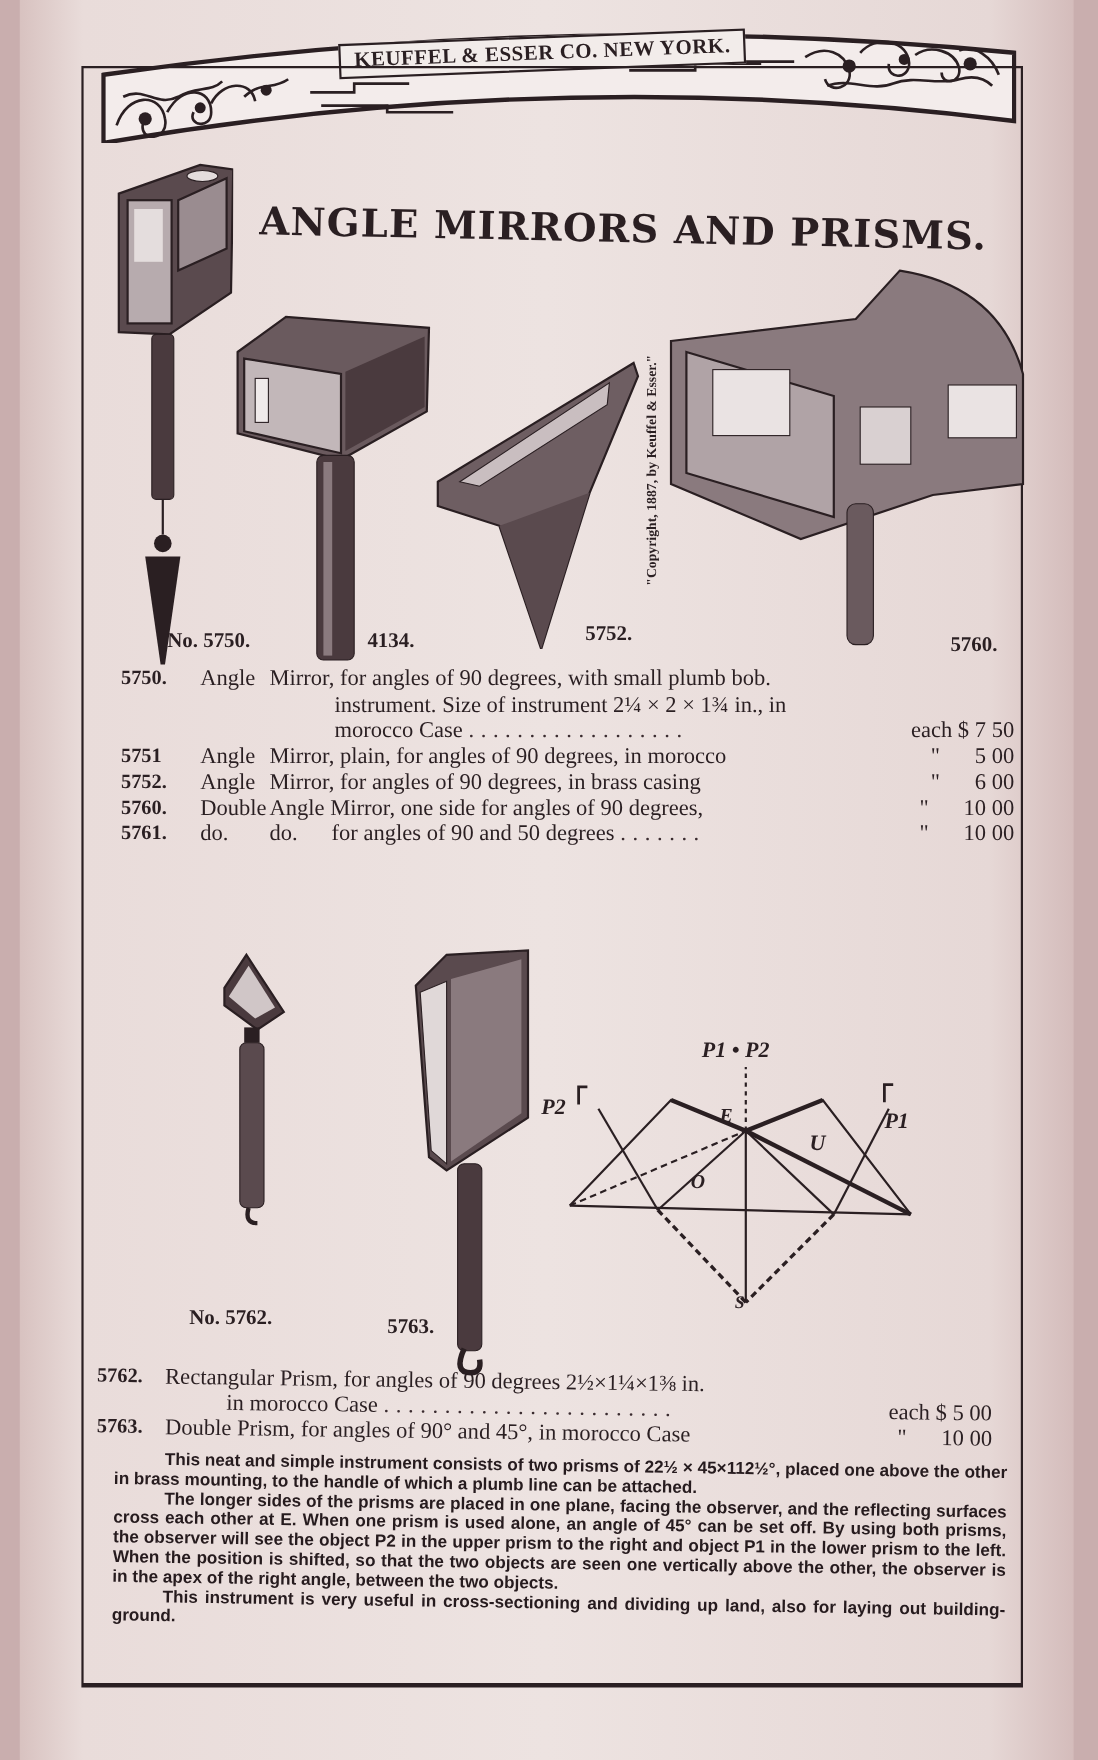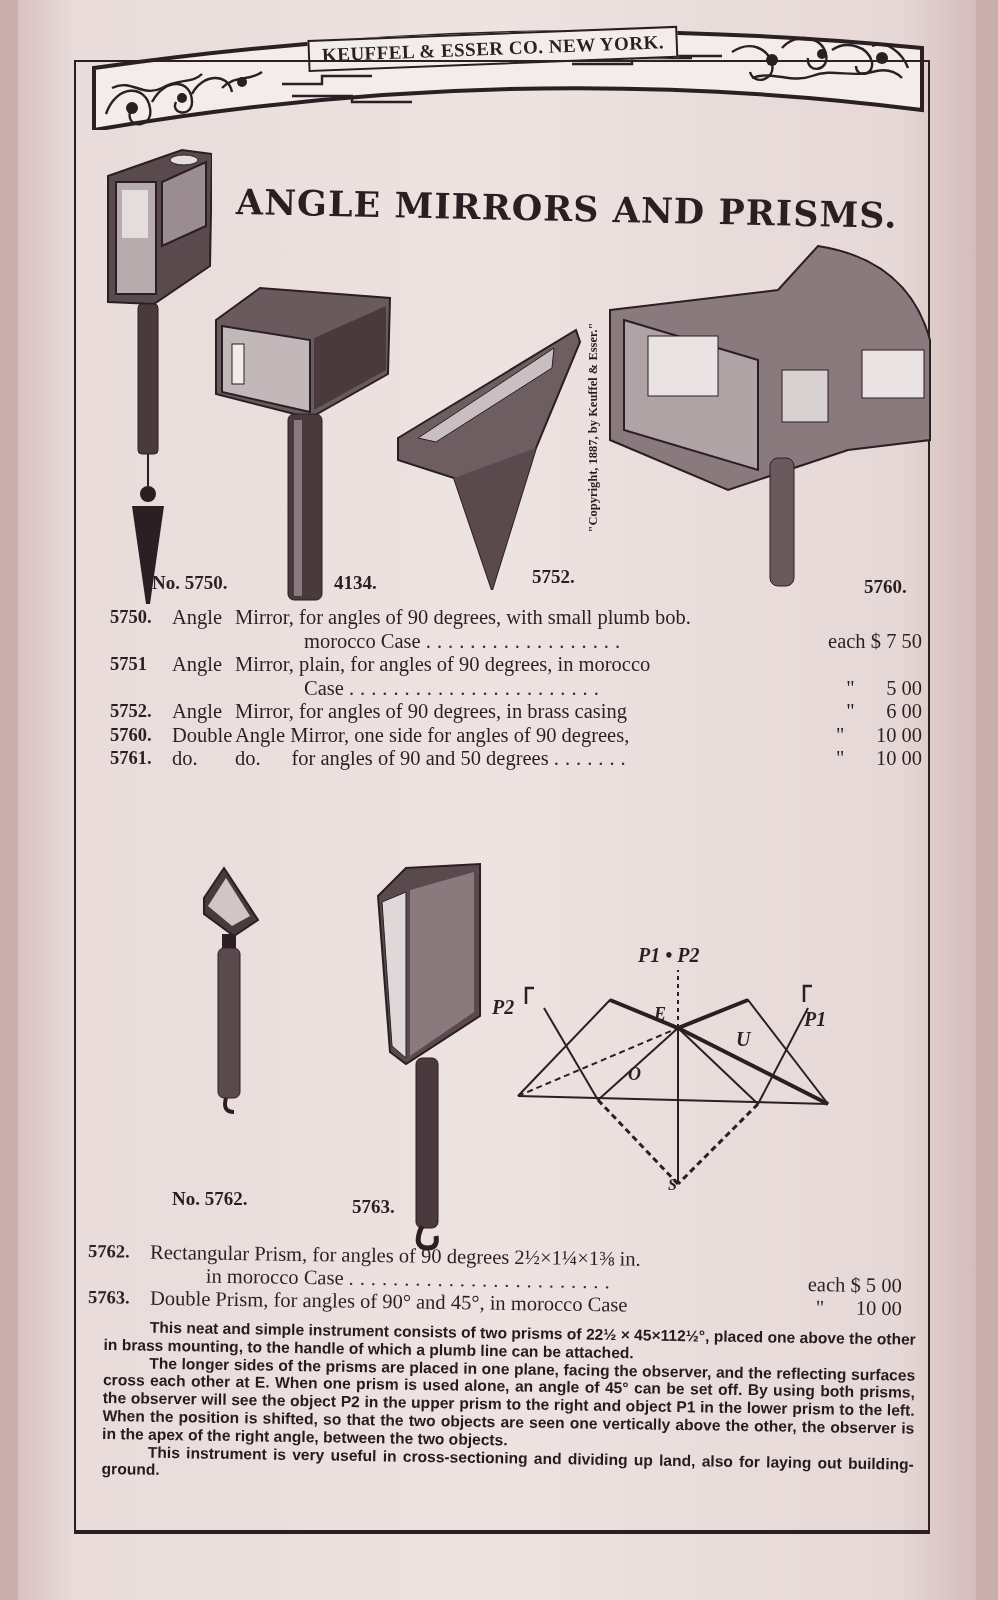--- a/index.html
+++ b/index.html
@@ -20,21 +20,21 @@
   .fig svg{width:100%;height:100%;}
   .caption{position:absolute;font-family:"Liberation Serif",serif;font-weight:bold;font-size:19px;white-space:nowrap;}
   .copyright{position:absolute;left:565px;top:290px;width:20px;height:280px;}
   .copyright span{position:absolute;left:-130px;top:130px;width:280px;transform:rotate(-90deg);
     font-family:"Liberation Serif",serif;font-weight:bold;font-size:12.5px;white-space:nowrap;text-align:center;}
   .catalog{position:absolute;left:92px;top:606px;width:812px;font-family:"Liberation Serif",serif;
     font-size:20.5px;line-height:23.5px;}
   .row{position:relative;display:flex;}
   .num{width:62px;flex:none;font-weight:bold;font-size:18.5px;}
   .desc{flex:1;padding-right:108px;position:relative;}
-  .desc .lead{display:inline-block;width:63px;}
+  .desc .lead{display:inline-block;width:63px;margin-left:10px;}
   .desc .cont{padding-left:132px;display:block;}
   .price{position:absolute;right:0;bottom:0;width:110px;text-align:right;white-space:nowrap;}
   .price .ditto{display:inline-block;width:40px;text-align:left;}
   .dots{letter-spacing:6px;color:#3a2b2f;}
   .catalog2{position:absolute;left:70px;top:1240px;width:814px;font-family:"Liberation Serif",serif;font-size:20.5px;line-height:23px;}
   .para{position:absolute;left:86px;top:1318px;width:812px;font-family:"Liberation Sans",sans-serif;font-weight:bold;
     font-size:15.6px;line-height:17.8px;text-align:justify;transform:rotate(0.9deg);transform-origin:left top;color:#261b1e;}
   .para p{margin:0;}
   .para .indent{text-indent:46px;}
 </style>
@@ -119,29 +119,29 @@
       <rect x="162" y="218" width="24" height="128" rx="8" fill="#6a5a5e" stroke="#2a1f22"></rect>
     </svg>
   </div>
   <div class="caption" style="left:846px;top:576px;">5760.</div>
 
   <div class="catalog">
     <div class="row">
       <span class="num">5750.</span>
       <div class="desc">
         <span class="lead">Angle</span><span>Mirror, for angles of 90 degrees, with small plumb bob.</span>
+        <span class="cont">instrument.  Size of instrument 2¼ × 2 × 1¾ in., in</span>
         <span class="cont"><span>morocco Case</span> <span class="dots">..................</span></span>
       </div>
       <div class="price"><span>each $</span> <span>7 50</span></div>
     </div>
     <div class="row">
       <span class="num">5751</span>
       <div class="desc">
         <span class="lead">Angle</span><span>Mirror, plain, for angles of 90 degrees, in morocco</span>
-        <span class="cont"><span>Case</span> <span class="dots">.......................</span></span>
       </div>
       <div class="price"><span class="ditto">"</span><span>5 00</span></div>
     </div>
     <div class="row">
       <span class="num">5752.</span>
       <div class="desc">
         <span class="lead">Angle</span><span>Mirror, for angles of 90 degrees, in brass casing</span>
       </div>
       <div class="price"><span class="ditto">"</span><span>6 00</span></div>
     </div>

